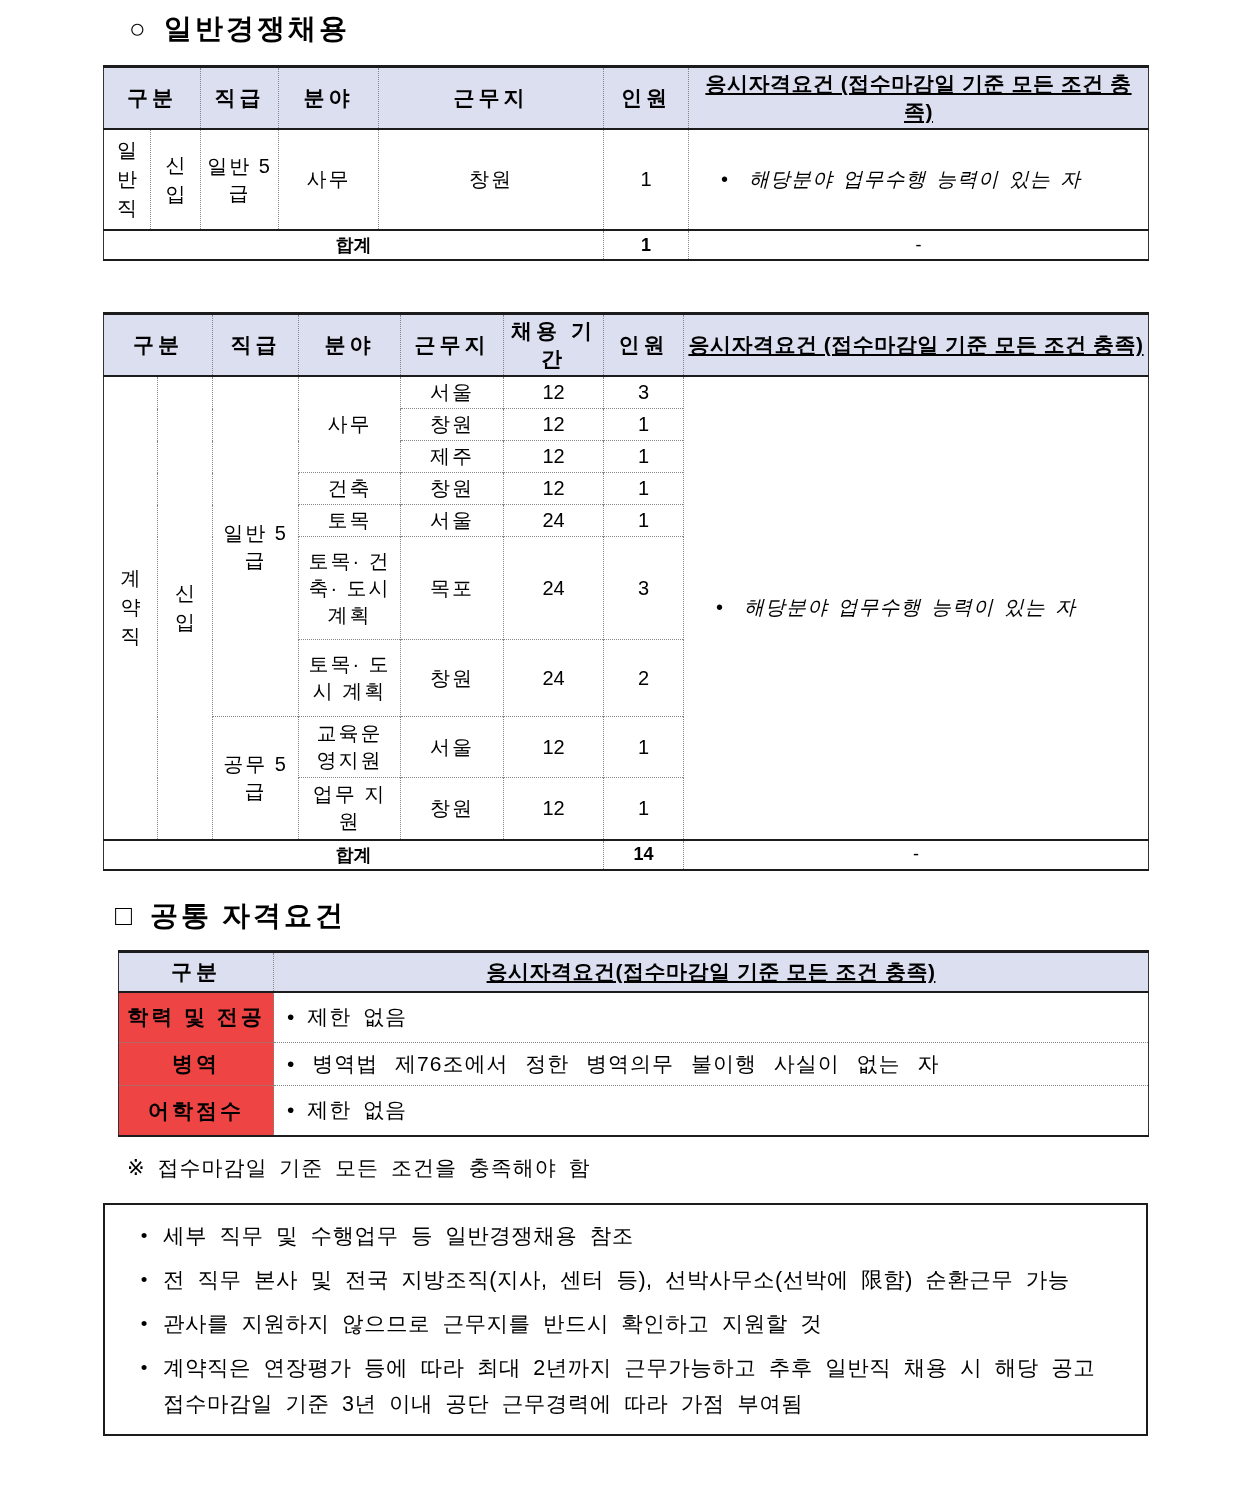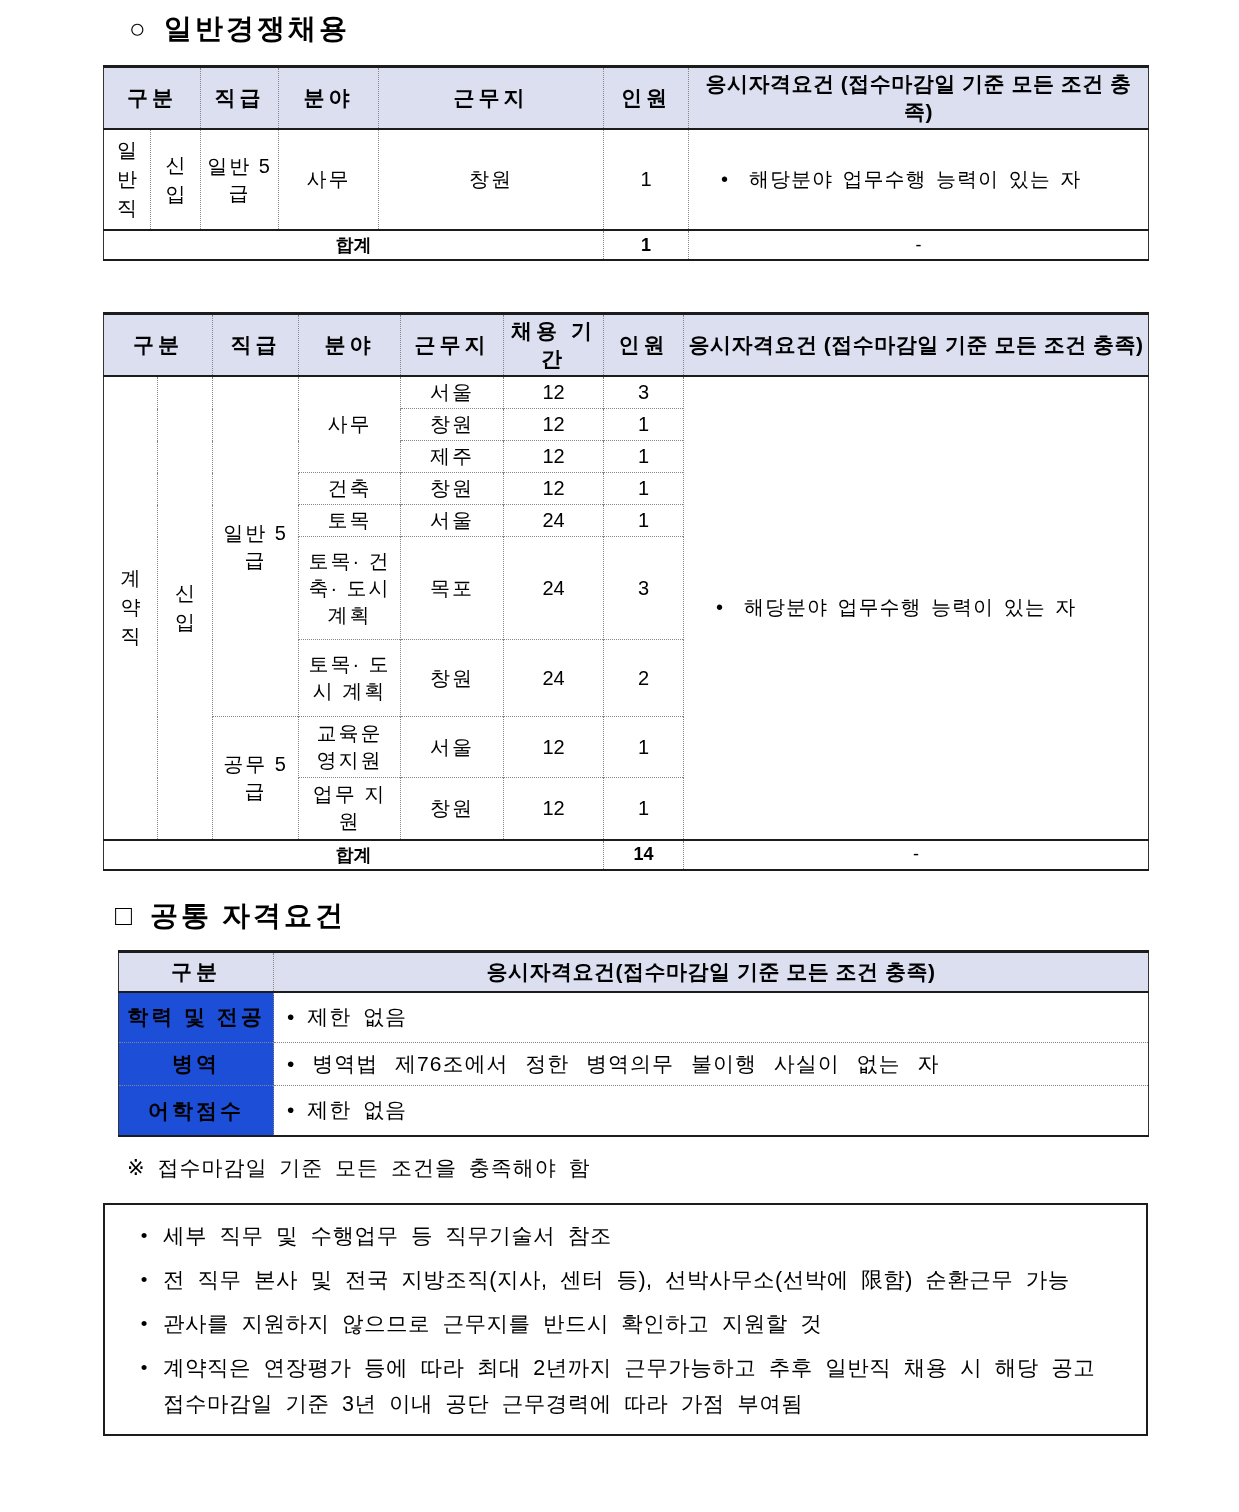--- a/index.html
+++ b/index.html
@@ -39,45 +39,45 @@
     text-align:center; vertical-align:middle;
     font-size:20px; padding:2px 4px;
     white-space:normal;
   }
   .tbl thead th {
     background:#dcdff0;
     font-weight:bold; font-size:21px;
     letter-spacing:4px;
     border-bottom:2px solid #1c1c1c;
   }
-  .tbl thead th.req-h { letter-spacing:0.5px; }
+  .tbl thead th.req-h { letter-spacing:0.5px;text-decoration:underline; }
   .tbl tr.total td {
     border-top:2px solid #1c1c1c;
     font-weight:bold; font-size:18px;
   }
   .tbl tr.total td.dash { font-weight:normal; }
   .ws { white-space:pre-line; }
   td.vert { padding:0; }
   td.vert span {
     display:inline-block; width:22px;
     word-break:break-all; line-height:1.45;
     font-size:20px; text-align:center;
   }
   td.body-txt { letter-spacing:2px; }
   td.req { text-align:left; padding-left:26px; }
   td.req .blt { display:inline-block; width:34px; text-align:left; padding-left:6px; }
-  td.req .req-text { letter-spacing:1px; word-spacing:3px; }
+  td.req .req-text { letter-spacing:1px; word-spacing:3px;font-style:italic; }
 
   .t1 { width:1045px; }
   .t2 { width:1045px; margin-top:51px; }
 
   
   .t3 { width:1030px; margin-left:15px; margin-top:0; }
   .t3 th.lbl {
-    background:#1d4ed8; font-weight:bold; font-size:21px;
+    background:#ef4444; font-weight:bold; font-size:21px;
     letter-spacing:3px;
     border-left:none;
   }
   .t3 td.val { text-align:left; padding:6px 10px 6px 13px;margin-top:40px; }
   .t3 td.val .line { font-size:21px; letter-spacing:1px; word-spacing:5px; line-height:1.45; }
   .t3 td.val .note { font-size:17.5px; letter-spacing:0; word-spacing:1px; padding-left:6px; margin-top:2px; }
 
   
   .footnote {
     margin:17px 5px 0 24px;
@@ -283,21 +283,21 @@
           </td>
         </tr>
       </tbody>
     </table>
 
     <div class="footnote">※ 접수마감일 기준 모든 조건을 충족해야 함</div>
 
     <div class="nbox">
       <div class="nitem">
         <span class="nblt">•</span>
-        <div class="ntext">세부 직무 및 수행업무 등 직무기술서 참조</div>
+        <div class="ntext">세부 직무 및 수행업무 등 일반경쟁채용 참조</div>
       </div>
       <div class="nitem">
         <span class="nblt">•</span>
         <div class="ntext">전 직무 본사 및 전국 지방조직(지사, 센터 등), 선박사무소(선박에 限함) 순환근무 가능</div>
       </div>
       <div class="nitem">
         <span class="nblt">•</span>
         <div class="ntext">관사를 지원하지 않으므로 근무지를 반드시 확인하고 지원할 것</div>
       </div>
       <div class="nitem">

